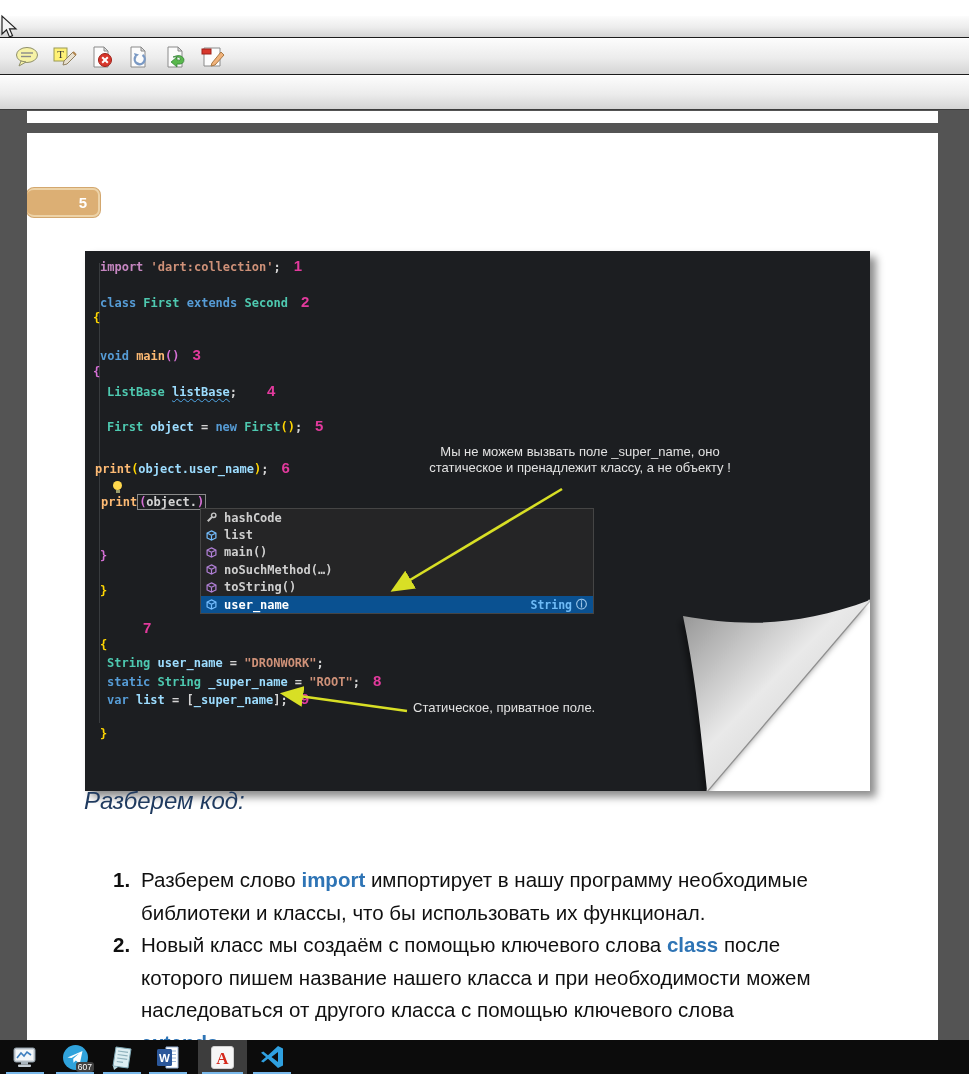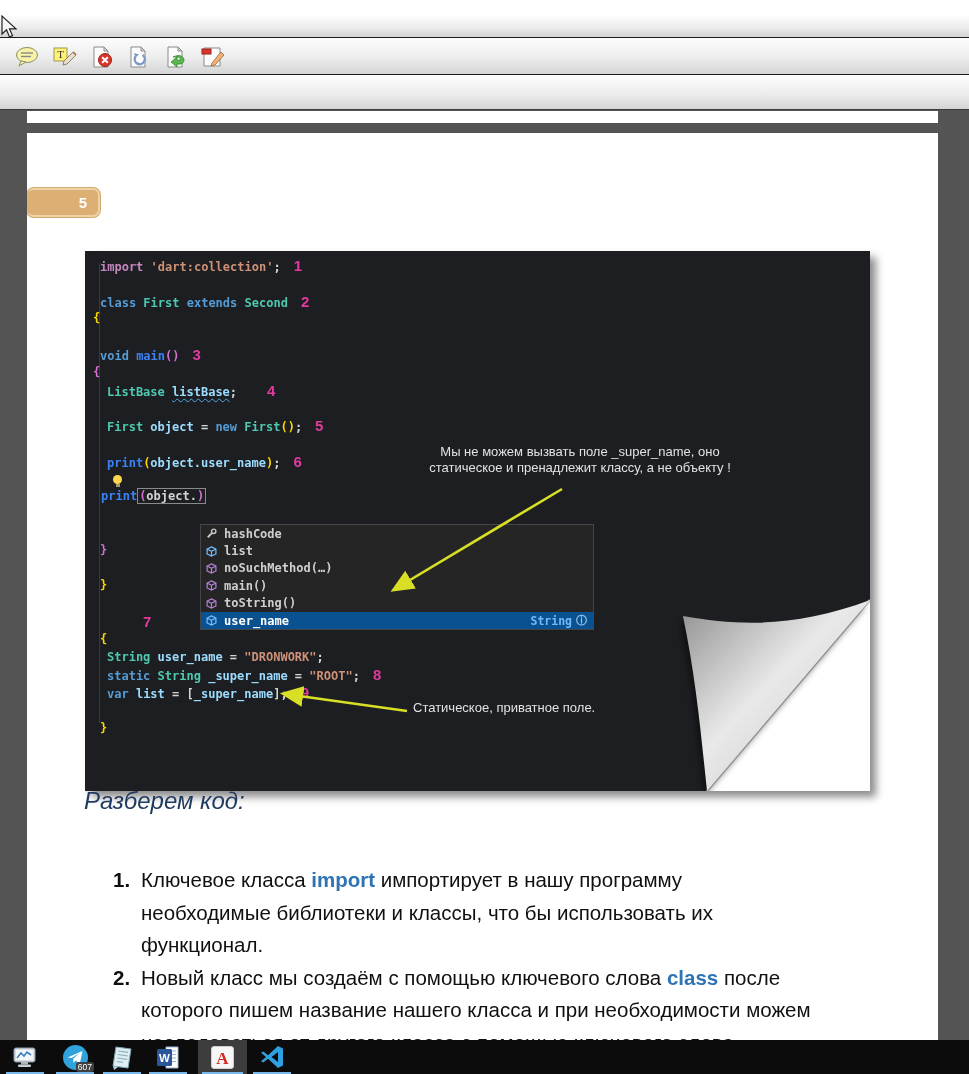--- a/index.html
+++ b/index.html
@@ -18,34 +18,34 @@
   .prev-page{position:absolute;left:27px;top:1px;width:911px;height:12px;background:#ffffff;}
   .pdf-page{position:absolute;left:27px;top:23px;width:911px;height:907px;background:#ffffff;overflow:hidden;}
   
   .slide-badge{position:absolute;left:0px;top:55px;width:60px;height:25px;background:#DCAF74;border:2px solid #EDD3A8;border-left:none;border-radius:7px;box-shadow:0 0 0 1px #d3a76e;color:#fff;font-weight:bold;font-size:15px;line-height:25px;text-align:right;padding-right:11px;box-sizing:content-box;}
   
   .code-shot{position:absolute;left:58px;top:118px;width:785px;height:540px;background:#1C1E21;box-shadow:6px 6px 8px rgba(0,0,0,.45);font-family:"DejaVu Sans Mono",monospace;font-size:12px;font-weight:bold;}
   .indent-guide{position:absolute;left:14px;top:12px;height:460px;width:1px;background:#383b3e;}
   .code-lines{position:absolute;left:0;top:6px;width:100%;}
   .code-line{height:17.8px;line-height:17.8px;white-space:pre;padding-left:8px;}
   .c-plain{color:#d4d4d4;} .c-pink{color:#C586C0;} .c-str{color:#CE9178;} .c-kw{color:#569CD6;}
-  .c-type{color:#4EC9B0;} .c-fn{color:#3b82f6;} .c-var{color:#9CDCFE;}
+  .c-type{color:#4EC9B0;} .c-fn{color:#fdba74;} .c-var{color:#9CDCFE;}
   .c-b1{color:#FFD602;} .c-b2{color:#D670D6;}
   .wavy{text-decoration:underline wavy #4FA8E8 1px;text-underline-offset:2px;}
   .boxwrap{border:1px solid #8a8a8a;padding:0 1px;}
   .step{color:#E23A9D;font-family:"Liberation Sans",sans-serif;font-weight:bold;font-size:15px;margin-left:13px;}
   .bulb{display:inline-block;width:9px;height:9px;border-radius:50%;background:#FFD84D;position:relative;top:1px;margin-left:6px;}
   .bulb::after{content:"";position:absolute;left:2.5px;top:9px;width:4px;height:3px;background:#9c9c6a;}
   
   .note{position:absolute;color:#E2E2E2;font-family:"Liberation Sans",sans-serif;font-size:13px;font-weight:normal;line-height:15.5px;}
   .note1{left:338px;top:193px;width:314px;text-align:center;}
   .note2{left:328px;top:449px;width:230px;}
   .arrows{position:absolute;left:0;top:0;width:785px;height:540px;pointer-events:none;}
   
-  .popup{position:absolute;left:115px;top:273px;width:394px;background:#252526;border:1px solid #454545;box-sizing:border-box;}
+  .popup{position:absolute;left:115px;top:257px;width:394px;background:#252526;border:1px solid #454545;box-sizing:border-box;}
   .pr{height:17.4px;display:flex;align-items:center;padding:0 6px 0 5px;color:#CFCFCF;}
   .pr.sel{background:#0A5191;color:#fff;}
   .pr .pi{width:13px;height:11px;margin-right:5px;flex:none;}
   .pr .plabel{white-space:pre;}
   .pr .spacer{flex:1;}
   .pr .ptype{color:#6FBBF7;font-size:11.5px;margin-right:4px;}
   .pr .pinfo{color:#9CC6E8;font-size:11px;font-family:"Liberation Sans",sans-serif;}
   
   .curl{position:absolute;right:0;bottom:0;}
   
@@ -137,21 +137,21 @@
             <div class="code-line"></div>
             <div class="code-line" style="padding-left: 15px;"><span class="c-kw">class </span><span class="c-type">First </span><span class="c-kw">extends </span><span class="c-type">Second</span><span class="step">2</span></div>
             <div class="code-line"><span class="c-b1">{</span></div>
             <div class="code-line"></div>
             <div class="code-line" style="padding-left: 15px;"><span class="c-kw">void </span><span class="c-fn">main</span><span class="c-b2">()</span><span class="step">3</span></div>
             <div class="code-line"><span class="c-b2">{</span></div>
             <div class="code-line" style="padding-left: 22px;"><span class="c-type">ListBase </span><span class="c-var wavy">listBase</span><span class="c-plain">;</span><span class="step" style="margin-left: 30px;">4</span></div>
             <div class="code-line"></div>
             <div class="code-line" style="padding-left: 22px;"><span class="c-type">First </span><span class="c-var">object </span><span class="c-plain">= </span><span class="c-kw">new </span><span class="c-type">First</span><span class="c-b1">()</span><span class="c-plain">;</span><span class="step">5</span></div>
             <div class="code-line"></div>
-            <div class="code-line" style="padding-left: 22px;"><span class="c-fn">print</span><span class="c-b1">(</span><span class="c-var">object.user_name</span><span class="c-b1">)</span><span class="c-plain">;</span><span class="step">6</span></div>
+            <div class="code-line" style="padding-left: 10px; margin-top: 6px;"><span class="c-fn">print</span><span class="c-b1">(</span><span class="c-var">object.user_name</span><span class="c-b1">)</span><span class="c-plain">;</span><span class="step">6</span></div>
             <div class="code-line" style="padding-left: 22px;"><span class="bulb"></span></div>
             <div class="code-line" style="padding-left: 16px;"><span class="c-fn">print</span><span class="boxwrap"><span class="c-b2">(</span><span class="c-plain">object.</span><span class="c-b2">)</span></span></div>
             <div class="code-line"></div>
             <div class="code-line"></div>
             <div class="code-line" style="padding-left: 15px;"><span class="c-b2">}</span></div>
             <div class="code-line"></div>
             <div class="code-line" style="padding-left: 15px;"><span class="c-b1">}</span></div>
             <div class="code-line"></div>
             <div class="code-line"><span class="step" style="margin-left: 50px;">7</span></div>
             <div class="code-line" style="padding-left: 15px;"><span class="c-b1">{</span></div>
@@ -173,27 +173,27 @@
             <div class="pr">
               <span class="pi"><svg width="11" height="11" viewBox="0 0 10 10">
                   <path d="M5 .8 L9 2.8 V7.2 L5 9.2 L1 7.2 V2.8 Z M1 2.8 L5 4.8 L9 2.8 M5 4.8 V9.2" fill="none" stroke="#75BEFF" stroke-width="1.1"></path>
                 </svg></span>
               <span class="plabel">list</span>
             </div>
             <div class="pr">
               <span class="pi"><svg width="11" height="11" viewBox="0 0 10 10">
                   <path d="M5 .8 L9 2.8 V7.2 L5 9.2 L1 7.2 V2.8 Z M1 2.8 L5 4.8 L9 2.8 M5 4.8 V9.2" fill="none" stroke="#B180D7" stroke-width="1.1"></path>
                 </svg></span>
+              <span class="plabel">main()</span>
+            </div>
+            <div class="pr">
+              <span class="pi"><svg width="11" height="11" viewBox="0 0 10 10">
+                  <path d="M5 .8 L9 2.8 V7.2 L5 9.2 L1 7.2 V2.8 Z M1 2.8 L5 4.8 L9 2.8 M5 4.8 V9.2" fill="none" stroke="#B180D7" stroke-width="1.1"></path>
+                </svg></span>
               <span class="plabel">noSuchMethod(…)</span>
-            </div>
-            <div class="pr">
-              <span class="pi"><svg width="11" height="11" viewBox="0 0 10 10">
-                  <path d="M5 .8 L9 2.8 V7.2 L5 9.2 L1 7.2 V2.8 Z M1 2.8 L5 4.8 L9 2.8 M5 4.8 V9.2" fill="none" stroke="#B180D7" stroke-width="1.1"></path>
-                </svg></span>
-              <span class="plabel">main()</span>
             </div>
             <div class="pr">
               <span class="pi"><svg width="11" height="11" viewBox="0 0 10 10">
                   <path d="M5 .8 L9 2.8 V7.2 L5 9.2 L1 7.2 V2.8 Z M1 2.8 L5 4.8 L9 2.8 M5 4.8 V9.2" fill="none" stroke="#B180D7" stroke-width="1.1"></path>
                 </svg></span>
               <span class="plabel">toString()</span>
             </div>
             <div class="pr sel">
               <span class="pi"><svg width="11" height="11" viewBox="0 0 10 10">
                   <path d="M5 .8 L9 2.8 V7.2 L5 9.2 L1 7.2 V2.8 Z M1 2.8 L5 4.8 L9 2.8 M5 4.8 V9.2" fill="none" stroke="#75BEFF" stroke-width="1.1"></path>
@@ -232,21 +232,21 @@
           </defs>
           <polygon points="220,6 220,197 57,197" fill="#ffffff"></polygon>
           <path d="M220,6 L57,197" stroke="#bdbdbd" stroke-width="2.5"></path>
           <path d="M220,6 C150,34 95,35 33,22 C46,85 51,140 57,197 Z" fill="rgba(0,0,0,0.45)" filter="url(#blur1)" transform="translate(-3,5)"></path>
           <path d="M220,6 C150,32 95,33 33,22 C46,85 51,140 57,197 Z" fill="url(#foldG)"></path>
         </svg>
       </div>
 
       <div class="an-heading">Разберем код:</div>
       <div class="an-list" id="an-list">
-          <div class="an-item"><span class="an-num">1.</span><span>Ключевое класса </span><span class="t-kw">import</span><span> импортирует в нашу программу необходимые библиотеки и классы, что бы использовать их функционал.</span></div>
+          <div class="an-item"><span class="an-num">1.</span><span>Разберем слово </span><span class="t-kw">import</span><span> импортирует в нашу программу необходимые библиотеки и классы, что бы использовать их функционал.</span></div>
           <div class="an-item"><span class="an-num">2.</span><span>Новый класс мы создаём с помощью ключевого слова </span><span class="t-kw">class</span><span> после которого пишем название нашего класса и при необходимости можем наследоваться от другого класса с помощью ключевого слова </span><span class="t-kw">extends</span><span>.</span></div>
         </div>
     </div>
   </div>
 
   <div class="taskbar">
     <div class="tile" style="left:2px">
       <svg width="26" height="26" viewBox="0 0 26 26">
         <rect x="2" y="4" width="21" height="14" rx="2" fill="#D7DDE2" stroke="#8d9aa5"></rect>
         <rect x="4" y="6" width="17" height="10" fill="#f4f7f9"></rect>

